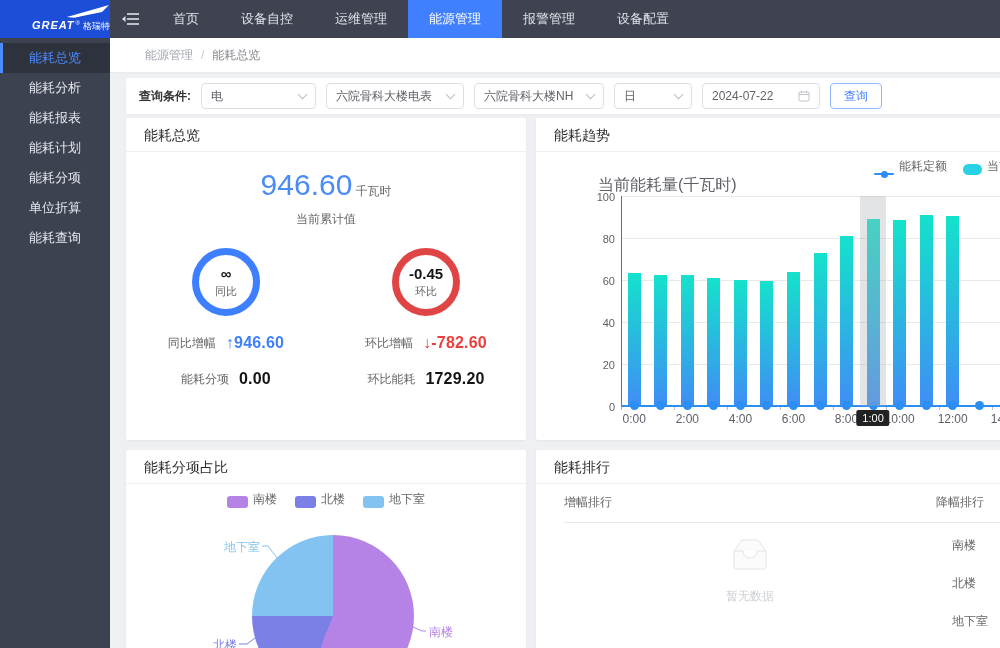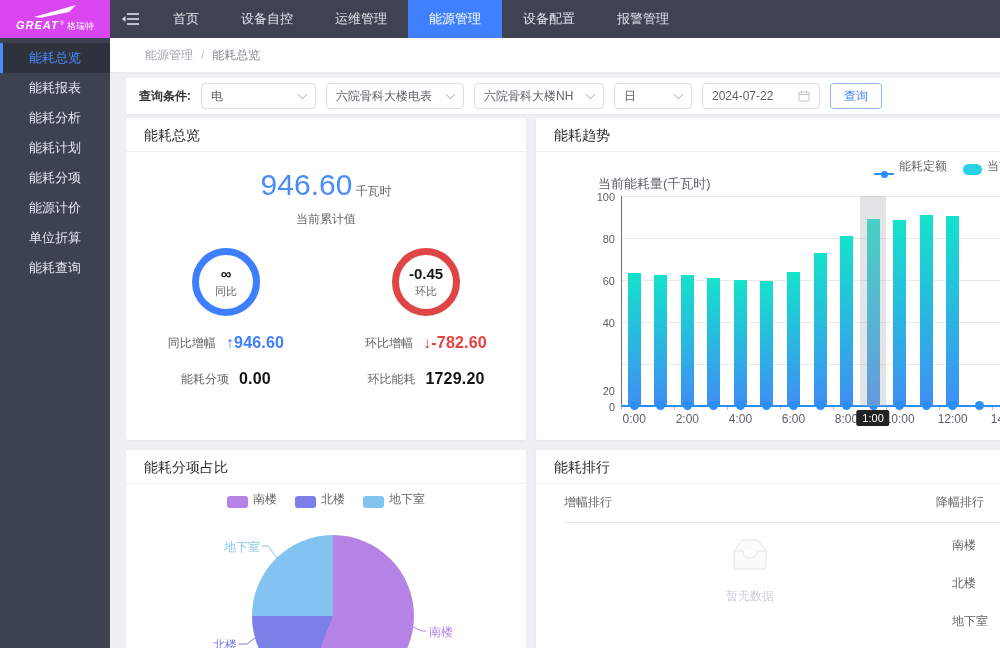--- a/index.html
+++ b/index.html
@@ -1,19 +1,19 @@
 <!DOCTYPE html>
 <html><head>
 <meta charset="utf-8">
 <style>
 *{margin:0;padding:0;box-sizing:border-box}
 html,body{width:1000px;height:648px;overflow:hidden}
 body{font-family:"Liberation Sans","DejaVu Sans",sans-serif;background:#eef0f4;position:relative}
 .topnav{position:absolute;top:0;left:0;width:1000px;height:38px;background:#3f4351;display:flex;align-items:stretch;z-index:40}
-.logo{width:110px;background:#d946ef;display:flex;flex-direction:column;align-items:center;justify-content:center;cursor:pointer}
+.logo{width:110px;background:#1d4ed8;display:flex;flex-direction:column;align-items:flex-end;justify-content:center;cursor:pointer}
 .logo-row{display:flex;align-items:baseline;color:#fff;margin-top:1px}
 .logo-great{font-size:11px;font-weight:bold;font-style:italic;letter-spacing:1px}
 .logo-reg{font-size:6px;margin-left:1px;position:relative;top:-4px}
 .logo-cn{font-size:9px;margin-left:3px}
 .collapse{width:42px;display:flex;align-items:center;justify-content:center;cursor:pointer}
 .nav-menu{display:flex;align-items:stretch}
 .nav-item{padding:0 21px;line-height:38px;font-size:13px;color:#dfe2e9;cursor:pointer;white-space:nowrap}
 .nav-item.active{background:#4080ff;color:#fff}
 .sidebar{position:absolute;left:0;top:38px;width:110px;height:610px;background:#3d4250;padding-top:5px;z-index:30}
 .sb-item{height:30px;line-height:30px;padding-left:26px;font-size:13px;color:#e4e7ee;cursor:pointer;border-left:3px solid transparent;margin-bottom:0}
@@ -53,21 +53,21 @@
 .kv .k{font-size:12px;color:#666}
 .kv .v{font-size:16px;font-weight:bold;letter-spacing:.2px}
 .v-blue{color:#3d7fff}.v-red{color:#e8413c}.v-dark{color:#141414}
 .trend{width:500px;height:322px;overflow:hidden}
 .tr-legend{position:absolute;top:40px;left:338px;display:flex;gap:16px;align-items:center}
 .lg-item{display:flex;align-items:flex-end;gap:5px;cursor:pointer}
 .lg-text{font-size:12px;color:#666}
 .lg-line{width:20px;height:2px;background:#2b8ef3;position:relative;border-radius:1px}
 .lg-line i{position:absolute;left:6.5px;top:-2.5px;width:7px;height:7px;border-radius:50%;background:#2b8ef3}
 .lg-bar{width:19px;height:11px;border-radius:5.5px;background:#29d1e4}
-.axis-title{position:absolute;left:62px;top:57px;font-size:13px;color:#5c5f66}
+.axis-title{position:absolute;left:62px;top:57px;font-size:16px;color:#5c5f66}
 .plot{position:absolute;left:85px;top:78px;width:398px;height:210px}
 .yaxis{position:absolute;left:0;top:0;width:1px;height:210px;background:#6e7079}
 .gridline{position:absolute;left:0;width:398px;height:1px;background:#e9e9e9}
 .ytick{position:absolute;left:-38px;width:32px;text-align:right;font-size:11px;color:#5c5f66;line-height:12px}
 .bar{position:absolute;bottom:0;width:13px;background:linear-gradient(180deg,#14e2cb 0%,#3f8ef5 100%);z-index:2}
 .band{position:absolute;top:0;height:210px;background:rgba(173,177,180,.35);z-index:5}
 .serline{position:absolute;left:0;bottom:-1px;width:398px;height:2px;background:#2b8ef3;z-index:3}
 .dot{position:absolute;bottom:-3.5px;width:9px;height:9px;border-radius:50%;background:#2b8ef3;z-index:4}
 .xtick-mark{position:absolute;top:210px;width:1px;height:4px;background:#bfbfbf}
 .xlabels{position:absolute;left:85px;top:294px;width:398px;height:20px}
@@ -113,32 +113,31 @@
         <line x1="5" y1="12" x2="17" y2="12"></line>
       </g>
       <polygon points="3.5,4 3.5,10 0,7" fill="#dfe2e9"></polygon>
     </svg>
   </div>
   <nav class="nav-menu">
       <div class="nav-item">首页</div>
       <div class="nav-item">设备自控</div>
       <div class="nav-item">运维管理</div>
       <div class="nav-item active">能源管理</div>
+      <div class="nav-item">报警管理</div>
       <div class="nav-item">设备配置</div>
-      <div class="nav-item">报警管理</div>
     </nav>
 </header>
 
 <aside class="sidebar">
     <div class="sb-item active">能耗总览</div>
+    <div class="sb-item">能耗分析</div>
     <div class="sb-item">能耗报表</div>
-    <div class="sb-item">能耗分析</div>
     <div class="sb-item">能耗计划</div>
     <div class="sb-item">能耗分项</div>
-    <div class="sb-item">能源计价</div>
     <div class="sb-item">单位折算</div>
     <div class="sb-item">能耗查询</div>
   </aside>
 
 <div class="main">
   <div class="breadcrumb">
     <span class="bc-parent">能源管理</span>
     <span class="bc-sep">/</span>
     <span class="bc-current">能耗总览</span>
   </div>
@@ -230,21 +229,21 @@
             </div>
             <div class="lg-item">
               <span class="lg-bar"></span>
               <span class="lg-text">当前能耗</span>
             </div>
           </div>
         <div class="axis-title">当前能耗量(千瓦时)</div>
         <div class="plot">
             <div class="ytick" style="top: 205px;">0</div>
             <div class="gridline" style="top: 168px;"></div>
-            <div class="ytick" style="top: 163px; margin-top: 26px;">20</div>
+            <div class="ytick" style="top: 163px;">20</div>
             <div class="gridline" style="top: 126px;"></div>
             <div class="ytick" style="top: 121px;">40</div>
             <div class="gridline" style="top: 84px;"></div>
             <div class="ytick" style="top: 79px;">60</div>
             <div class="gridline" style="top: 42px;"></div>
             <div class="ytick" style="top: 37px;">80</div>
             <div class="gridline" style="top: 0px;"></div>
             <div class="ytick" style="top: -5px;">100</div>
             <div class="yaxis"></div>
             <div class="xtick-mark" style="left: 0px;"></div>

